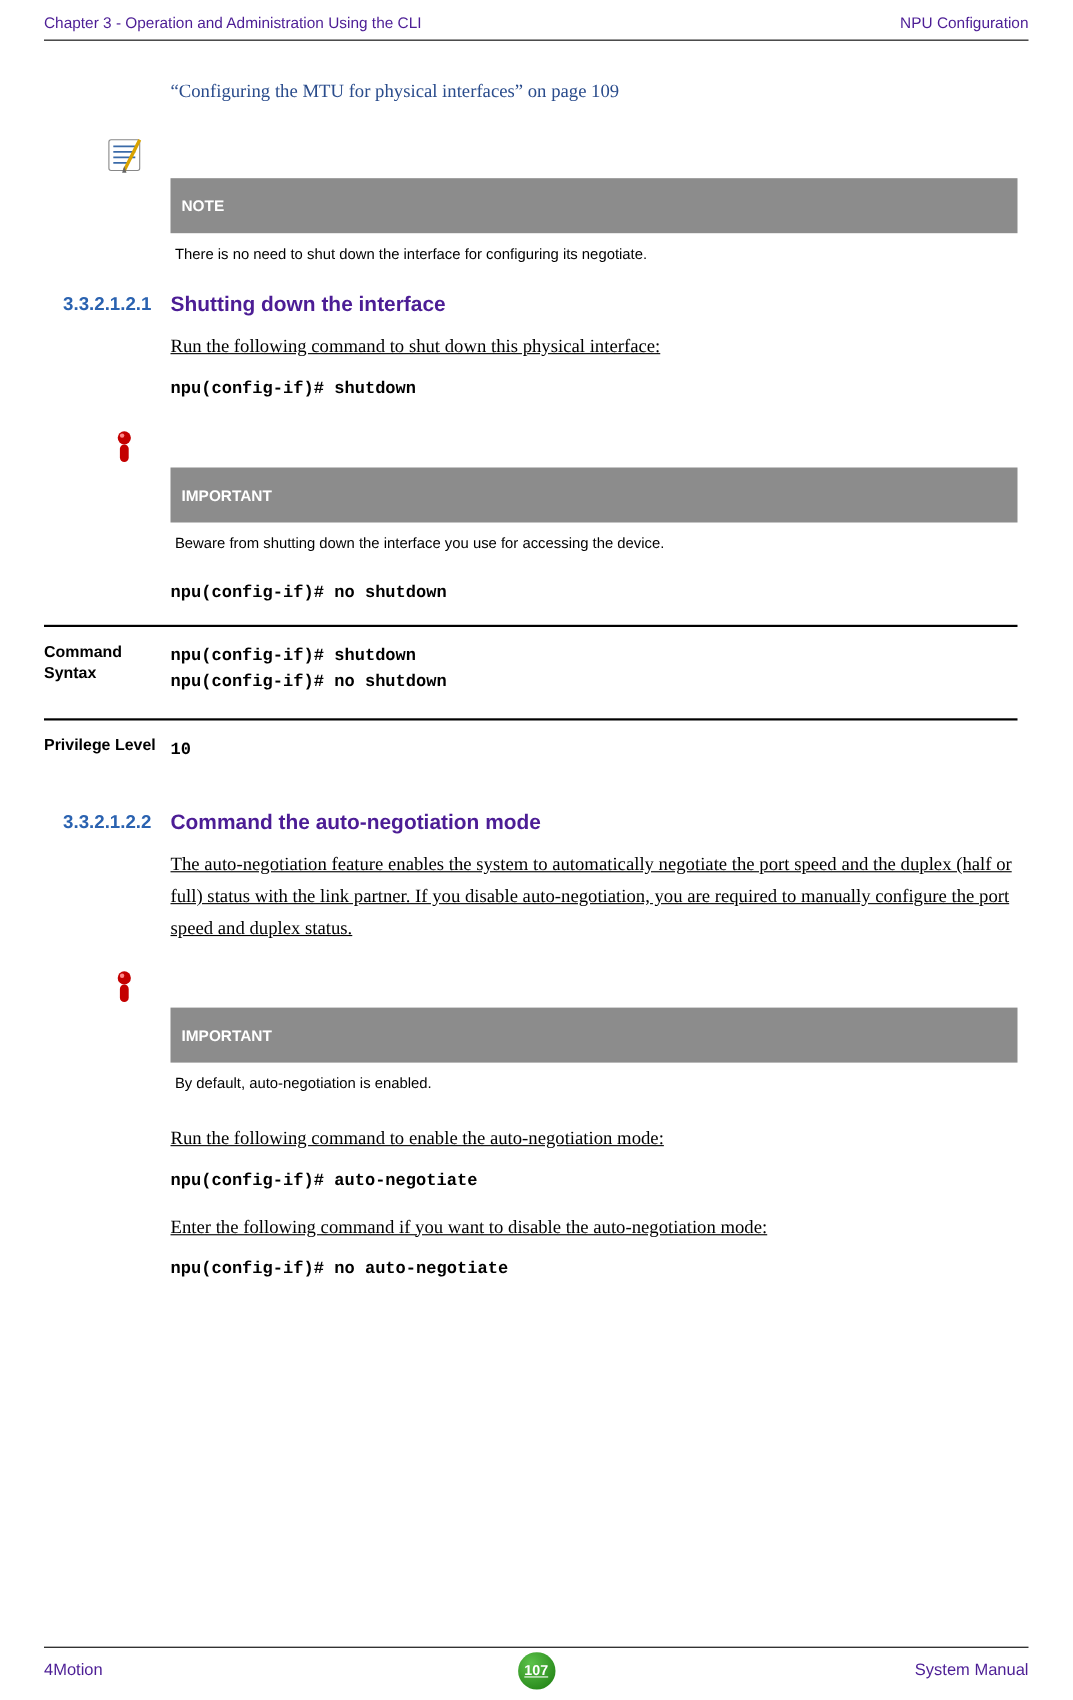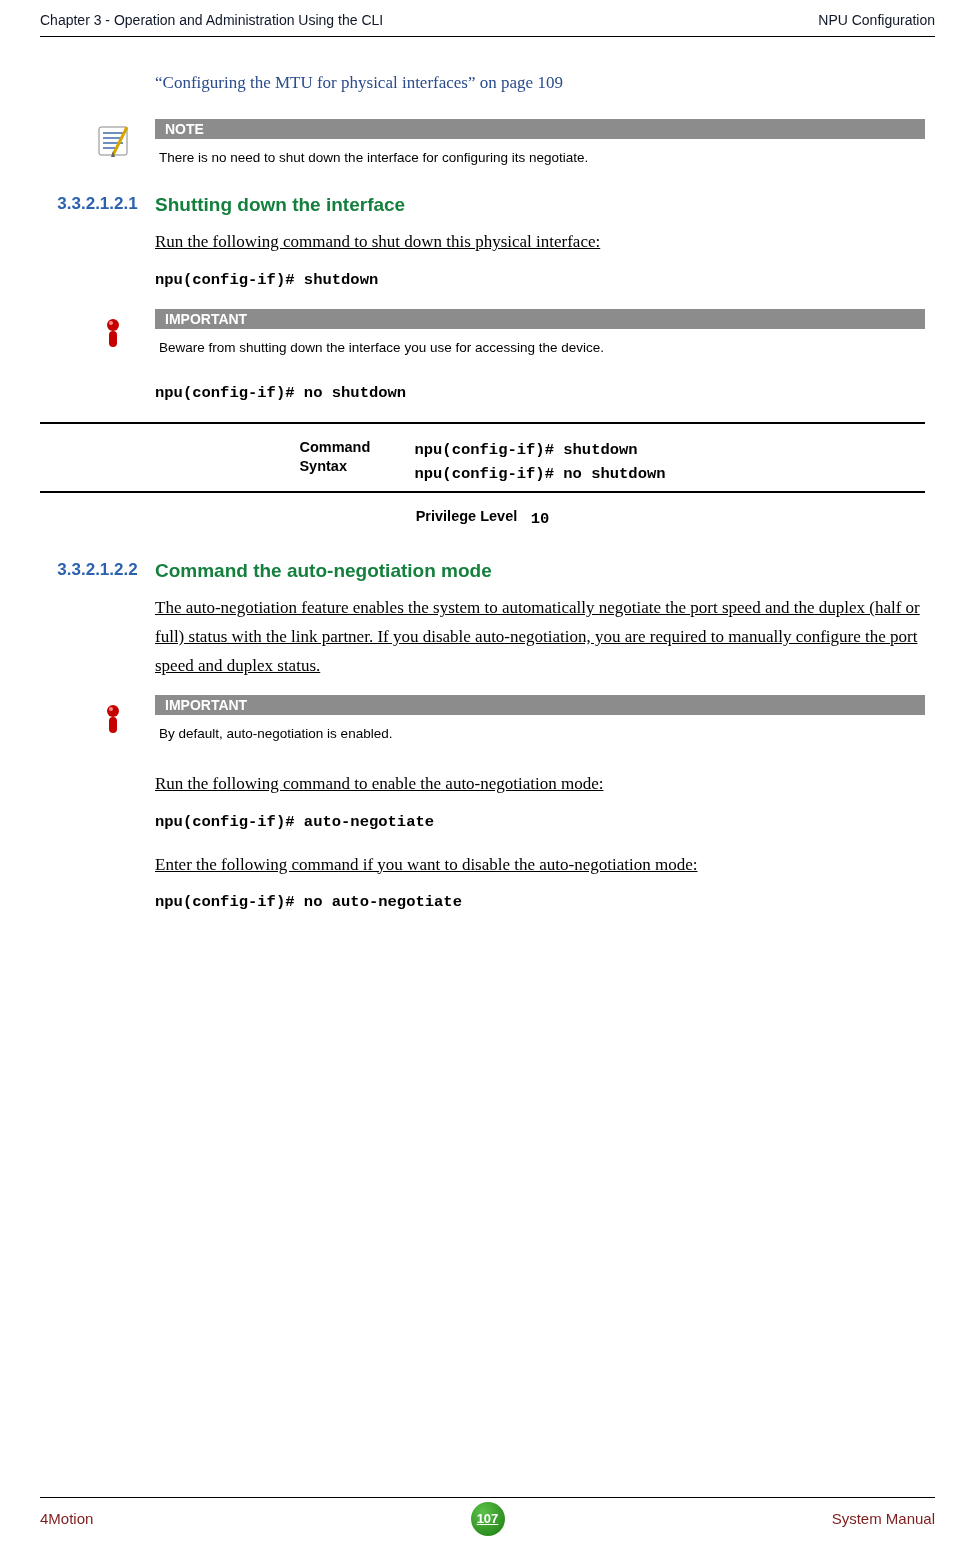--- a/index.html
+++ b/index.html
@@ -16,21 +16,21 @@
     padding: 0 40px;
     height: 100%;
     position: relative;
   }
   .header {
     display: flex;
     justify-content: space-between;
     padding: 12px 0 8px 0;
     border-bottom: 1px solid #000;
     font-size: 14px;
-    color: #0f172a;
+    color: #4c1d95;
   }
   .content {
     padding-left: 115px;
     padding-right: 10px;
     padding-top: 36px;
   }
   .link-text {
     color: #2a4c8c;
     font-family: Georgia, 'Times New Roman', serif;
     font-size: 17px;
@@ -51,37 +51,38 @@
   .callout-icon {
     width: 40px;
     height: 40px;
   }
   .callout-body { flex: 1; }
   .callout-header {
     background: #8c8c8c;
     color: #fff;
     font-weight: bold;
     font-size: 14px;
-    padding: 2px 10px;
+    padding: 17px 10px;
+    margin-top: 43px;
   }
   .callout-text {
     font-size: 13.5px;
     padding: 10px 4px 6px 4px;
     line-height: 1.4;
   }
   .section-row { display: flex; margin-bottom: 12px; margin-left: -115px; text-align: center; }
   .section-num {
     color: #2a62b0;
     font-weight: bold;
     font-size: 17px;
     width: 115px;
     flex-shrink: 0;
   }
   .section-title {
-    color: #15803d;
+    color: #4c1d95;
     font-weight: bold;
     font-size: 19px;
   }
   .para {
     font-family: Georgia, 'Times New Roman', serif;
     font-size: 17px;
     line-height: 1.7;
     margin-bottom: 14px;
     color: #000;
     text-decoration: underline;
@@ -89,22 +90,21 @@
   .code-line {
     font-family: "Courier New", monospace;
     font-weight: bold;
     font-size: 15.5px;
     margin-bottom: 20px;
   }
   .ref-table { margin-left: -115px; margin-top: 14px; margin-bottom: 24px; }
   .ref-row {
     display: flex;
     border-top: 2.5px solid #000;
-    padding: 14px 0 4px 0;
-    justify-content: center;
+    padding: 14px 0 20px 0;
   }
   .ref-label {
     width: 115px;
     flex-shrink: 0;
     font-weight: bold;
     font-size: 14.5px;
     line-height: 1.35;
   }
   .ref-value {
     font-family: "Courier New", monospace;
@@ -122,21 +122,21 @@
     bottom: 18px;
     left: 40px;
     right: 40px;
     display: flex;
     justify-content: space-between;
     align-items: center;
     border-top: 1px solid #000;
     padding-top: 12px;
   }
   .footer-left, .footer-right {
-    color: #7f1d1d;
+    color: #4c1d95;
     font-size: 15px;
   }
   .footer-center {
     position: absolute;
     left: 50%;
     transform: translateX(-50%);
   }
   .pg-circle {
     width: 34px;
     height: 34px;

